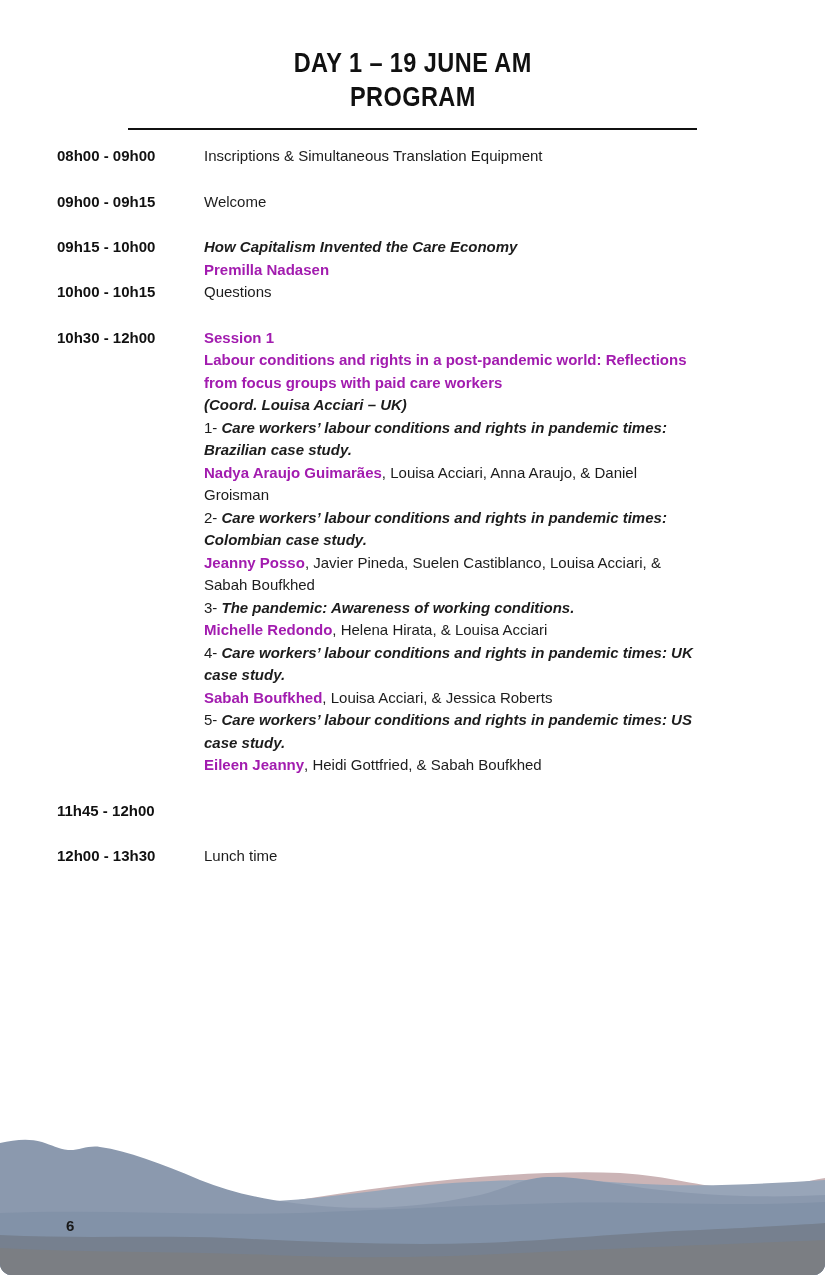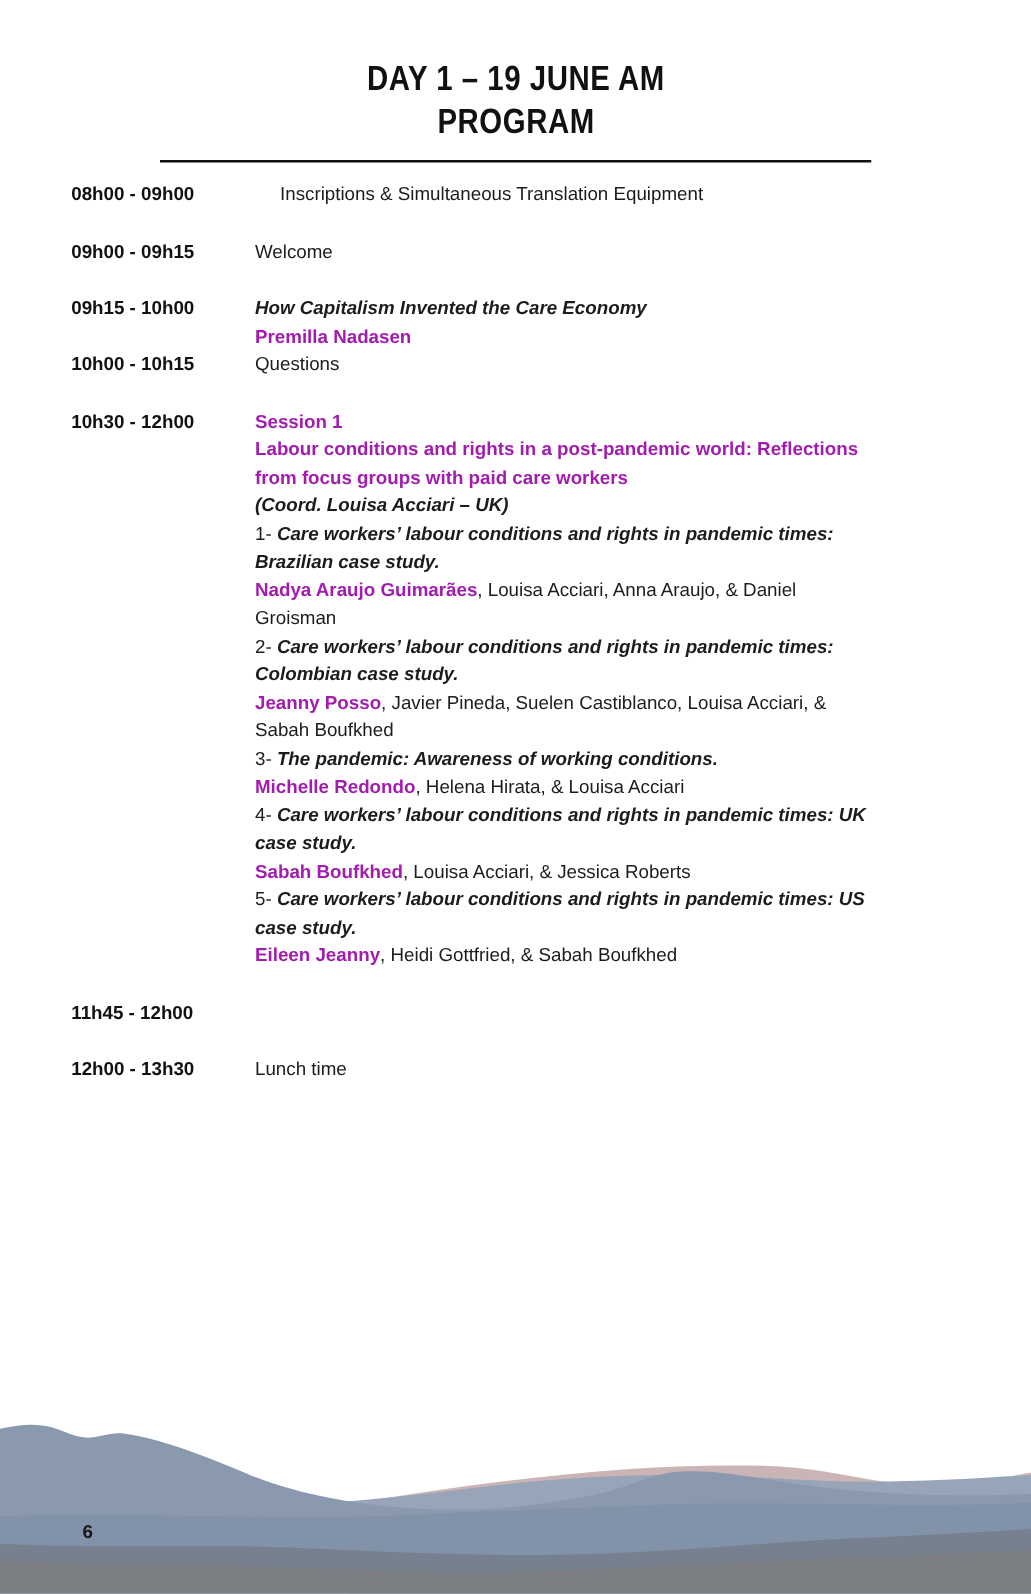--- a/index.html
+++ b/index.html
@@ -4,20 +4,21 @@
 <style>
   html, body { margin: 0; padding: 0; background: #ffffff; }
   .page {
     position: relative;
     width: 825px;
     height: 1275px;
     background: #ffffff;
     overflow: hidden;
     font-family: "Liberation Sans", sans-serif;
     color: #1c1c1c;
+    border-radius: 12px;
   }
   
   .title-block { margin-top: 46px; text-align: center; }
   .title-line {
     display: block;
     font-size: 28px;
     font-weight: 700;
     line-height: 34px;
     color: #111111;
     letter-spacing: 0.5px;
@@ -36,21 +37,21 @@
   }
   
   .schedule {
     margin: 15px 0 0 57px;
     width: 712px;
     font-size: 15px;
     line-height: 22.5px;
   }
   .row { display: flex; margin-top: 23px; }
   .row.tight { margin-top: 0; }
-  .row:first-child { margin-top: 0; gap: 20px; }
+  .row:first-child { margin-top: 0; }
   .time {
     width: 147px;
     flex-shrink: 0;
     font-weight: 700;
     color: #111111;
     white-space: nowrap;
   }
   .lines { flex: 1; min-width: 0; }
   .line { white-space: nowrap; }
   .seg-r { font-style: normal; font-weight: 400; }

